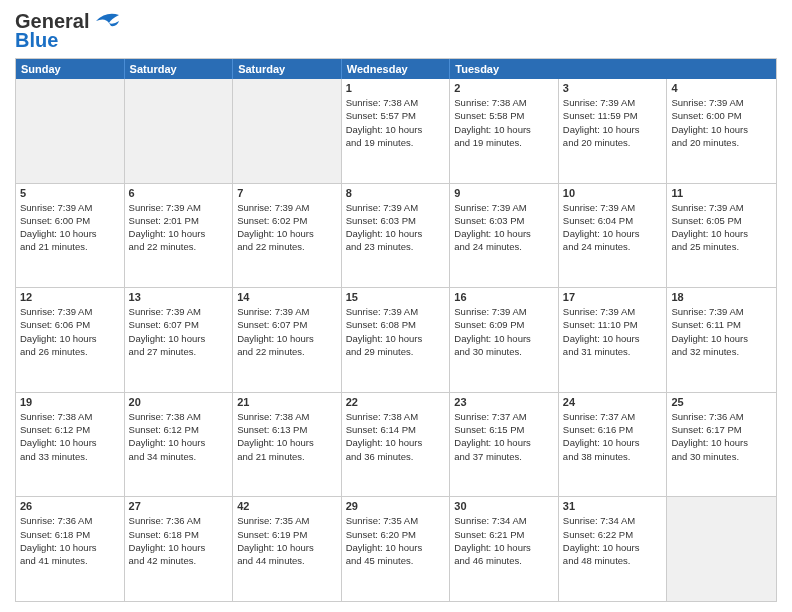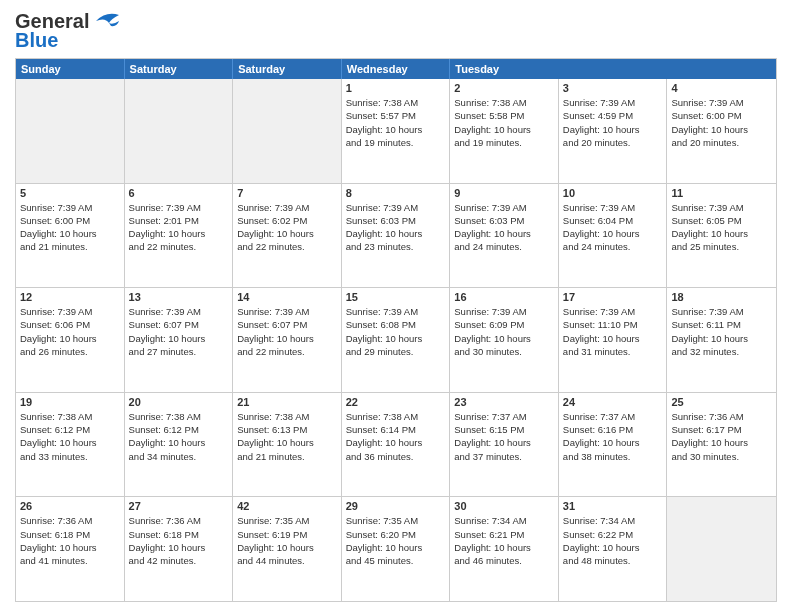--- a/index.html
+++ b/index.html
@@ -139,21 +139,21 @@
           <div class="cal-cell">
             <span class="day-num">2</span>
             <span class="cell-line">Sunrise: 7:38 AM</span>
             <span class="cell-line">Sunset: 5:58 PM</span>
             <span class="cell-line">Daylight: 10 hours</span>
             <span class="cell-line">and 19 minutes.</span>
           </div>
           <div class="cal-cell">
             <span class="day-num">3</span>
             <span class="cell-line">Sunrise: 7:39 AM</span>
-            <span class="cell-line">Sunset: 4:59 PM</span>
+            <span class="cell-line">Sunset: 11:59 PM</span>
             <span class="cell-line">Daylight: 10 hours</span>
             <span class="cell-line">and 20 minutes.</span>
           </div>
           <div class="cal-cell">
             <span class="day-num">4</span>
             <span class="cell-line">Sunrise: 7:39 AM</span>
             <span class="cell-line">Sunset: 6:00 PM</span>
             <span class="cell-line">Daylight: 10 hours</span>
             <span class="cell-line">and 20 minutes.</span>
           </div>

